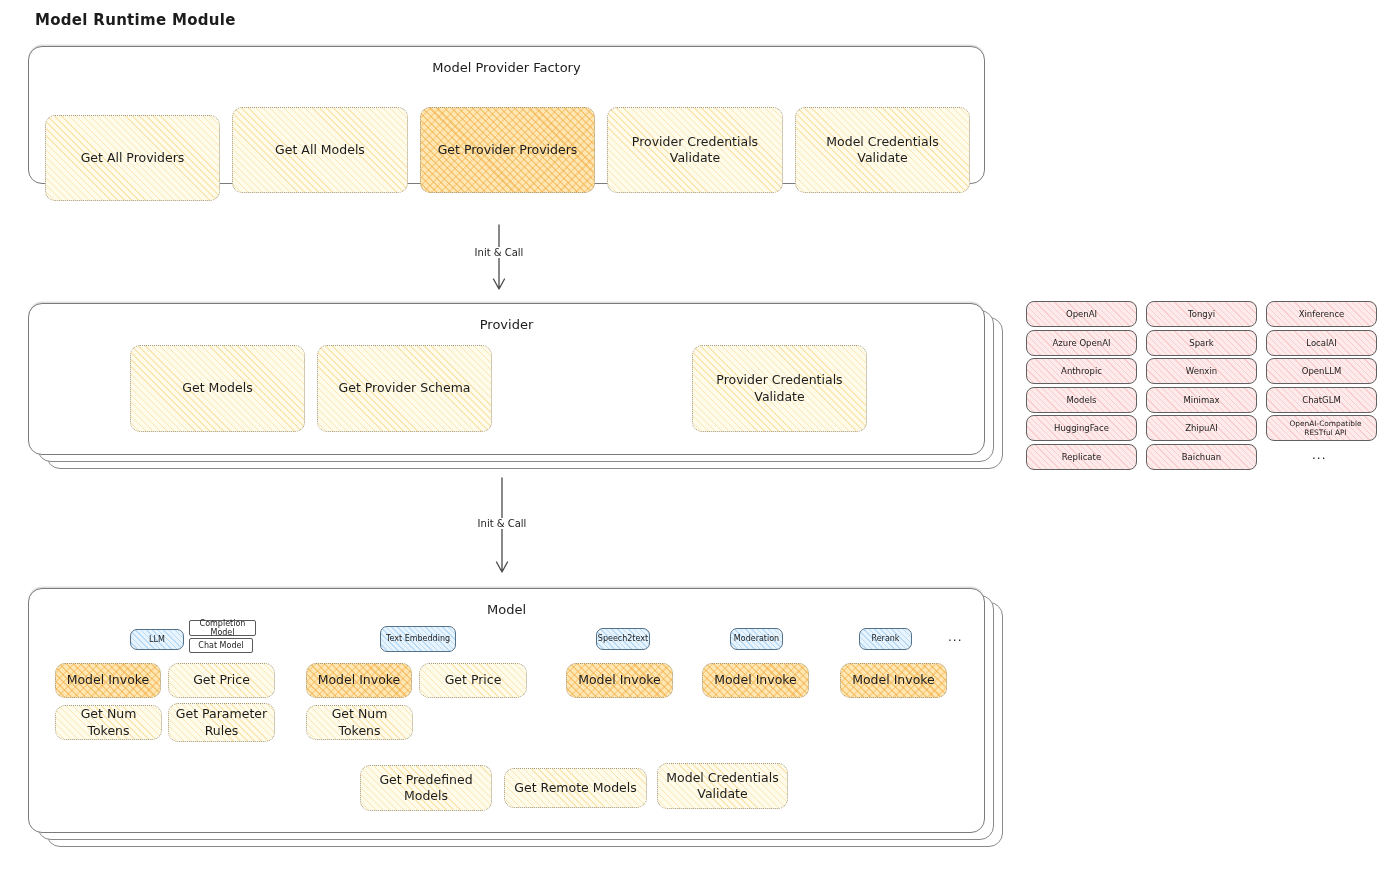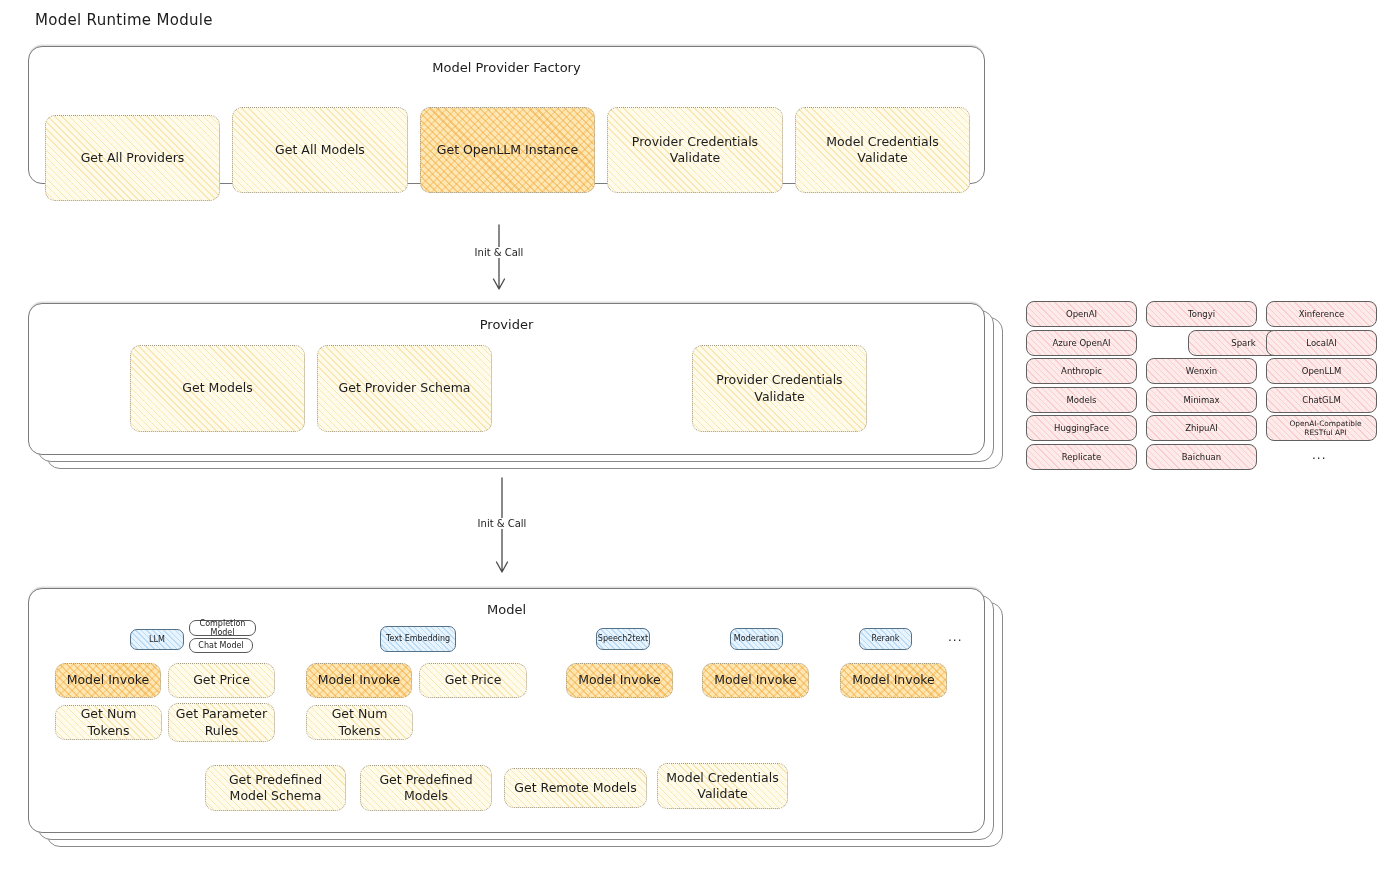--- a/index.html
+++ b/index.html
@@ -8,21 +8,21 @@
     --pink:#fdeaea;
     --blue:#e8f4fd;
     --stroke-dark:#4a4a4a;
   }
   html,body{margin:0;padding:0;background:#fff;}
   #canvas{
     position:relative;width:1393px;height:880px;background:#fff;overflow:hidden;
     font-family:"DejaVu Sans",sans-serif;color:#1c1c1c;
   }
   .abs{position:absolute;box-sizing:border-box;}
-  .doc-title{font-size:15px;font-weight:normal;letter-spacing:.3px;}
+  .doc-title{font-size:15px;font-weight:bold;letter-spacing:.3px;}
   
   .panel{
     border:1.4px solid #7b7b7b;border-radius:14px;background:#fff;
     box-shadow:0 -2px 0 -0.5px rgba(150,150,150,.30);
   }
   .panel-layer{border:1.3px solid #8a8a8a;border-radius:14px;background:#fff;}
   .panel-title{position:absolute;top:13px;left:0;width:100%;text-align:center;font-size:13px;}
   
   .m-box{
     border:1.5px dotted #a39a85;border-radius:10px;
@@ -49,21 +49,21 @@
   
   .t-box{
     border:1.2px solid #54718a;border-radius:7px;
     display:flex;align-items:center;justify-content:center;text-align:center;
     font-size:8px;line-height:1.2;
     background-color:var(--blue,#e8f4fd);
     background-image:repeating-linear-gradient(45deg,rgba(128,188,238,.45) 0 1px,transparent 1px 4px);
   }
   
   .w-box{
-    border:1.1px solid #5a5a5a;border-radius:7px;background:#fff;
+    border:1.1px solid #5a5a5a;border-radius:2px;background:#fff;
     display:flex;align-items:center;justify-content:center;text-align:center;font-size:8px;
   }
   .dots{font-size:12px;letter-spacing:1px;}
   .arrow-label{
     background:#fff;font-size:10px;padding:0 4px;transform:translateX(-50%);white-space:nowrap;
   }
   svg.arrow{position:absolute;overflow:visible;}
   svg.arrow path{stroke:var(--stroke-dark,#4a4a4a);stroke-width:1.3;fill:none;stroke-linecap:round;stroke-linejoin:round;}
 </style>
 </head>
@@ -71,21 +71,21 @@
 
 <div id="canvas">
 
   <div class="abs doc-title" style="left:35px;top:11px;">Model Runtime Module</div>
 
   <div class="abs panel" style="left:28px;top:46px;width:957px;height:138px;">
     <div class="panel-title">Model Provider Factory</div>
   </div>
   <div class="abs m-box" style="left:45px;top:107px;width:175px;height:86px;margin-top:8px;">Get All Providers</div>
   <div class="abs m-box" style="left:232px;top:107px;width:176px;height:86px;">Get All Models</div>
-  <div class="abs m-box dark" style="left:420px;top:107px;width:175px;height:86px;">Get OpenLLM Instance</div>
+  <div class="abs m-box dark" style="left:420px;top:107px;width:175px;height:86px;">Get Provider Providers</div>
   <div class="abs m-box" style="left:607px;top:107px;width:176px;height:86px;">Provider Credentials Validate</div>
   <div class="abs m-box" style="left:795px;top:107px;width:175px;height:86px;">Model Credentials Validate</div>
 
   <svg class="arrow" style="left:491px;top:225px;" width="16" height="72" viewBox="0 0 16 72">
     <path d="M8 0 V62 M2.5 54 L8 64 L13.5 54"></path>
   </svg>
   <div class="abs arrow-label" style="left:499px;top:247px;">Init &amp; Call</div>
 
   <div class="abs panel-layer" style="left:46px;top:317px;width:957px;height:152px;"></div>
   <div class="abs panel-layer" style="left:37px;top:310px;width:957px;height:152px;"></div>
@@ -93,21 +93,21 @@
     <div class="panel-title">Provider</div>
   </div>
   <div class="abs m-box" style="left:130px;top:345px;width:175px;height:87px;">Get Models</div>
   <div class="abs m-box" style="left:317px;top:345px;width:175px;height:87px;">Get Provider Schema</div>
   <div class="abs m-box" style="left:692px;top:345px;width:175px;height:87px;">Provider Credentials Validate</div>
 
   <div class="abs p-box" style="left:1026px;top:301px;text-align:center;">OpenAI</div>
   <div class="abs p-box" style="left:1146px;top:301px;">Tongyi</div>
   <div class="abs p-box" style="left:1266px;top:301px;">Xinference</div>
   <div class="abs p-box" style="left:1026px;top:330px;">Azure OpenAI</div>
-  <div class="abs p-box" style="left:1146px;top:330px;margin-left:42px;">Spark</div>
+  <div class="abs p-box" style="left:1146px;top:330px;">Spark</div>
   <div class="abs p-box" style="left:1266px;top:330px;">LocalAI</div>
   <div class="abs p-box" style="left:1026px;top:358px;">Anthropic</div>
   <div class="abs p-box" style="left:1146px;top:358px;">Wenxin</div>
   <div class="abs p-box" style="left:1266px;top:358px;">OpenLLM</div>
   <div class="abs p-box" style="left:1026px;top:387px;">Models</div>
   <div class="abs p-box" style="left:1146px;top:387px;">Minimax</div>
   <div class="abs p-box" style="left:1266px;top:387px;">ChatGLM</div>
   <div class="abs p-box" style="left:1026px;top:415px;">HuggingFace</div>
   <div class="abs p-box" style="left:1146px;top:415px;">ZhipuAI</div>
   <div class="abs p-box small" style="left:1266px;top:415px;padding-left:8px;">OpenAI-Compatible RESTful API</div>
@@ -140,18 +140,17 @@
   <div class="abs m-box dark" style="left:306px;top:663px;width:106px;height:35px;">Model Invoke</div>
   <div class="abs m-box" style="left:419px;top:663px;width:108px;height:35px;">Get Price</div>
   <div class="abs m-box dark" style="left:566px;top:663px;width:107px;height:35px;">Model Invoke</div>
   <div class="abs m-box dark" style="left:702px;top:663px;width:107px;height:35px;">Model Invoke</div>
   <div class="abs m-box dark" style="left:840px;top:663px;width:107px;height:35px;">Model Invoke</div>
 
   <div class="abs m-box" style="left:55px;top:705px;width:107px;height:35px;">Get Num Tokens</div>
   <div class="abs m-box" style="left:168px;top:703px;width:107px;height:39px;">Get Parameter Rules</div>
   <div class="abs m-box" style="left:306px;top:705px;width:107px;height:35px;">Get Num Tokens</div>
 
-  <div class="abs m-box" style="left:205px;top:765px;width:141px;height:46px;">Get Predefined Model Schema</div>
   <div class="abs m-box" style="left:360px;top:765px;width:132px;height:46px;">Get Predefined Models</div>
   <div class="abs m-box" style="left:504px;top:768px;width:143px;height:40px;">Get Remote Models</div>
   <div class="abs m-box" style="left:657px;top:763px;width:131px;height:46px;">Model Credentials Validate</div>
 
 </div>
 
 </body></html>

